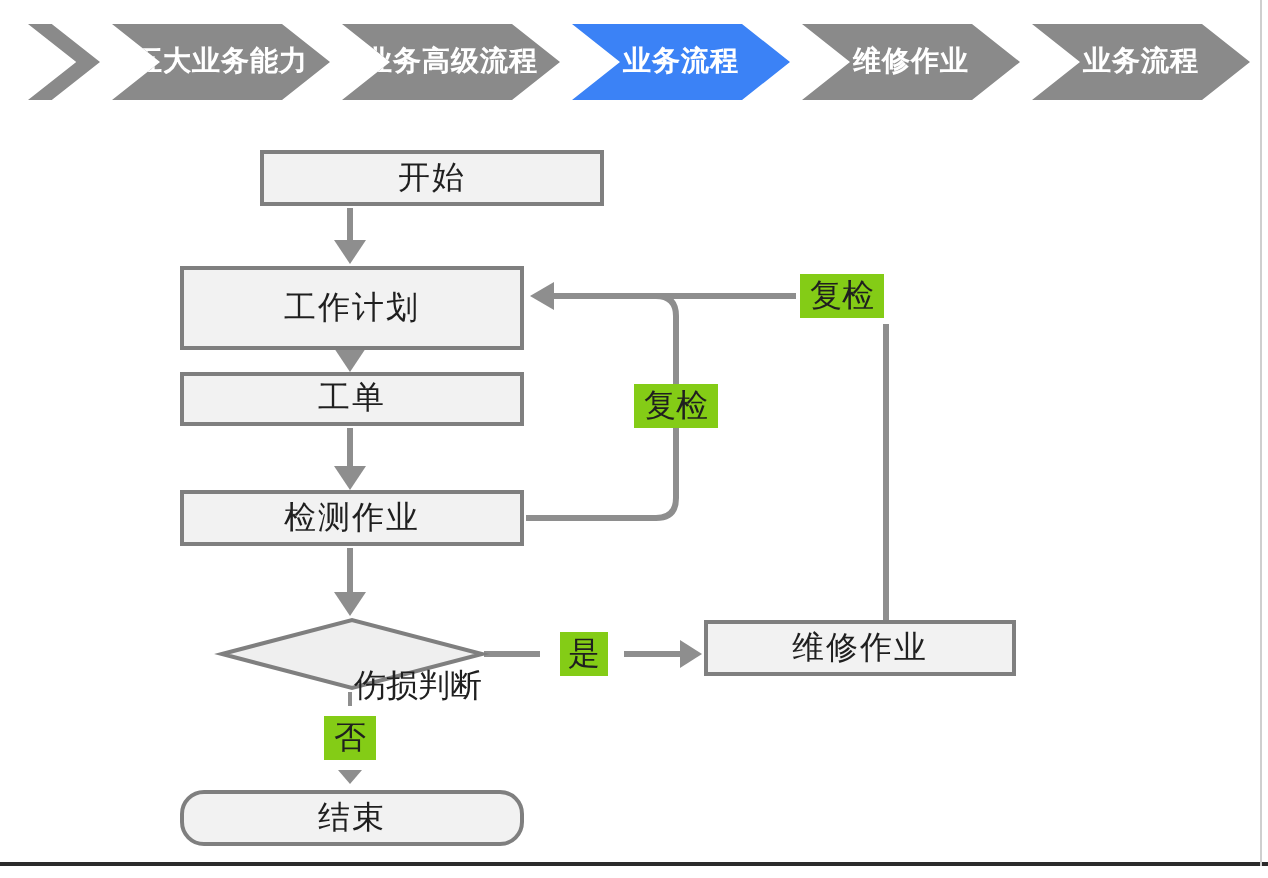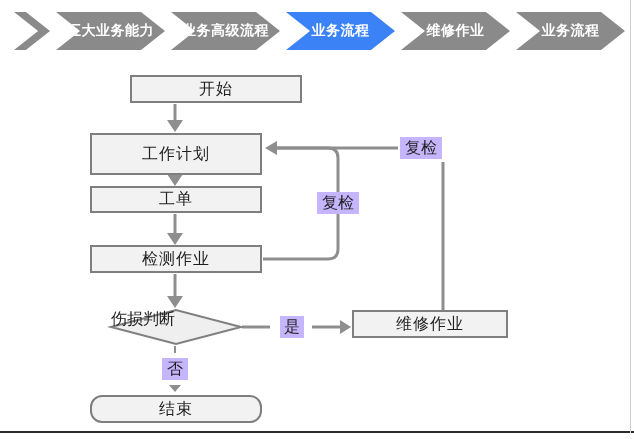--- a/index.html
+++ b/index.html
@@ -34,27 +34,27 @@
     display:flex;align-items:center;justify-content:center;
     font-size:16px;color:#1f1f1f;letter-spacing:1px;
   }
   .n-start  {left:90px; top:75px;  width:172px;height:28px;margin-left:40px;}
   .n-plan   {left:90px; top:133px; width:172px;height:42px;}
   .n-order  {left:90px; top:186px; width:172px;height:27px;}
   .n-inspect{left:90px; top:245px; width:172px;height:28px;}
   .n-end    {left:90px; top:395px; width:172px;height:28px;border-radius:12px;}
   .n-repair {left:352px;top:310px; width:156px;height:28px;}
   .diamond-label{
-    position:absolute;left:111px;top:308px;width:130px;height:22px;
-    display:flex;align-items:center;justify-content:flex-start;
+    position:absolute;left:111px;top:332px;width:130px;height:22px;
+    display:flex;align-items:center;justify-content:flex-end;
     font-size:16px;color:#1f1f1f;
   }
   
   .edge-label{
-    position:absolute;background:#c4b5fd;
+    position:absolute;background:#84cc16;
     display:flex;align-items:center;justify-content:center;
     font-size:16px;color:#1f1f1f;
   }
   .l-recheck1{left:317px;top:192px;width:42px;height:22px;}
   .l-recheck2{left:400px;top:137px;width:42px;height:22px;}
   .l-yes{left:280px;top:316px;width:24px;height:22px;}
   .l-no {left:162px;top:358px;width:26px;height:22px;}
   
   svg.wires{position:absolute;left:0;top:0;}
   

